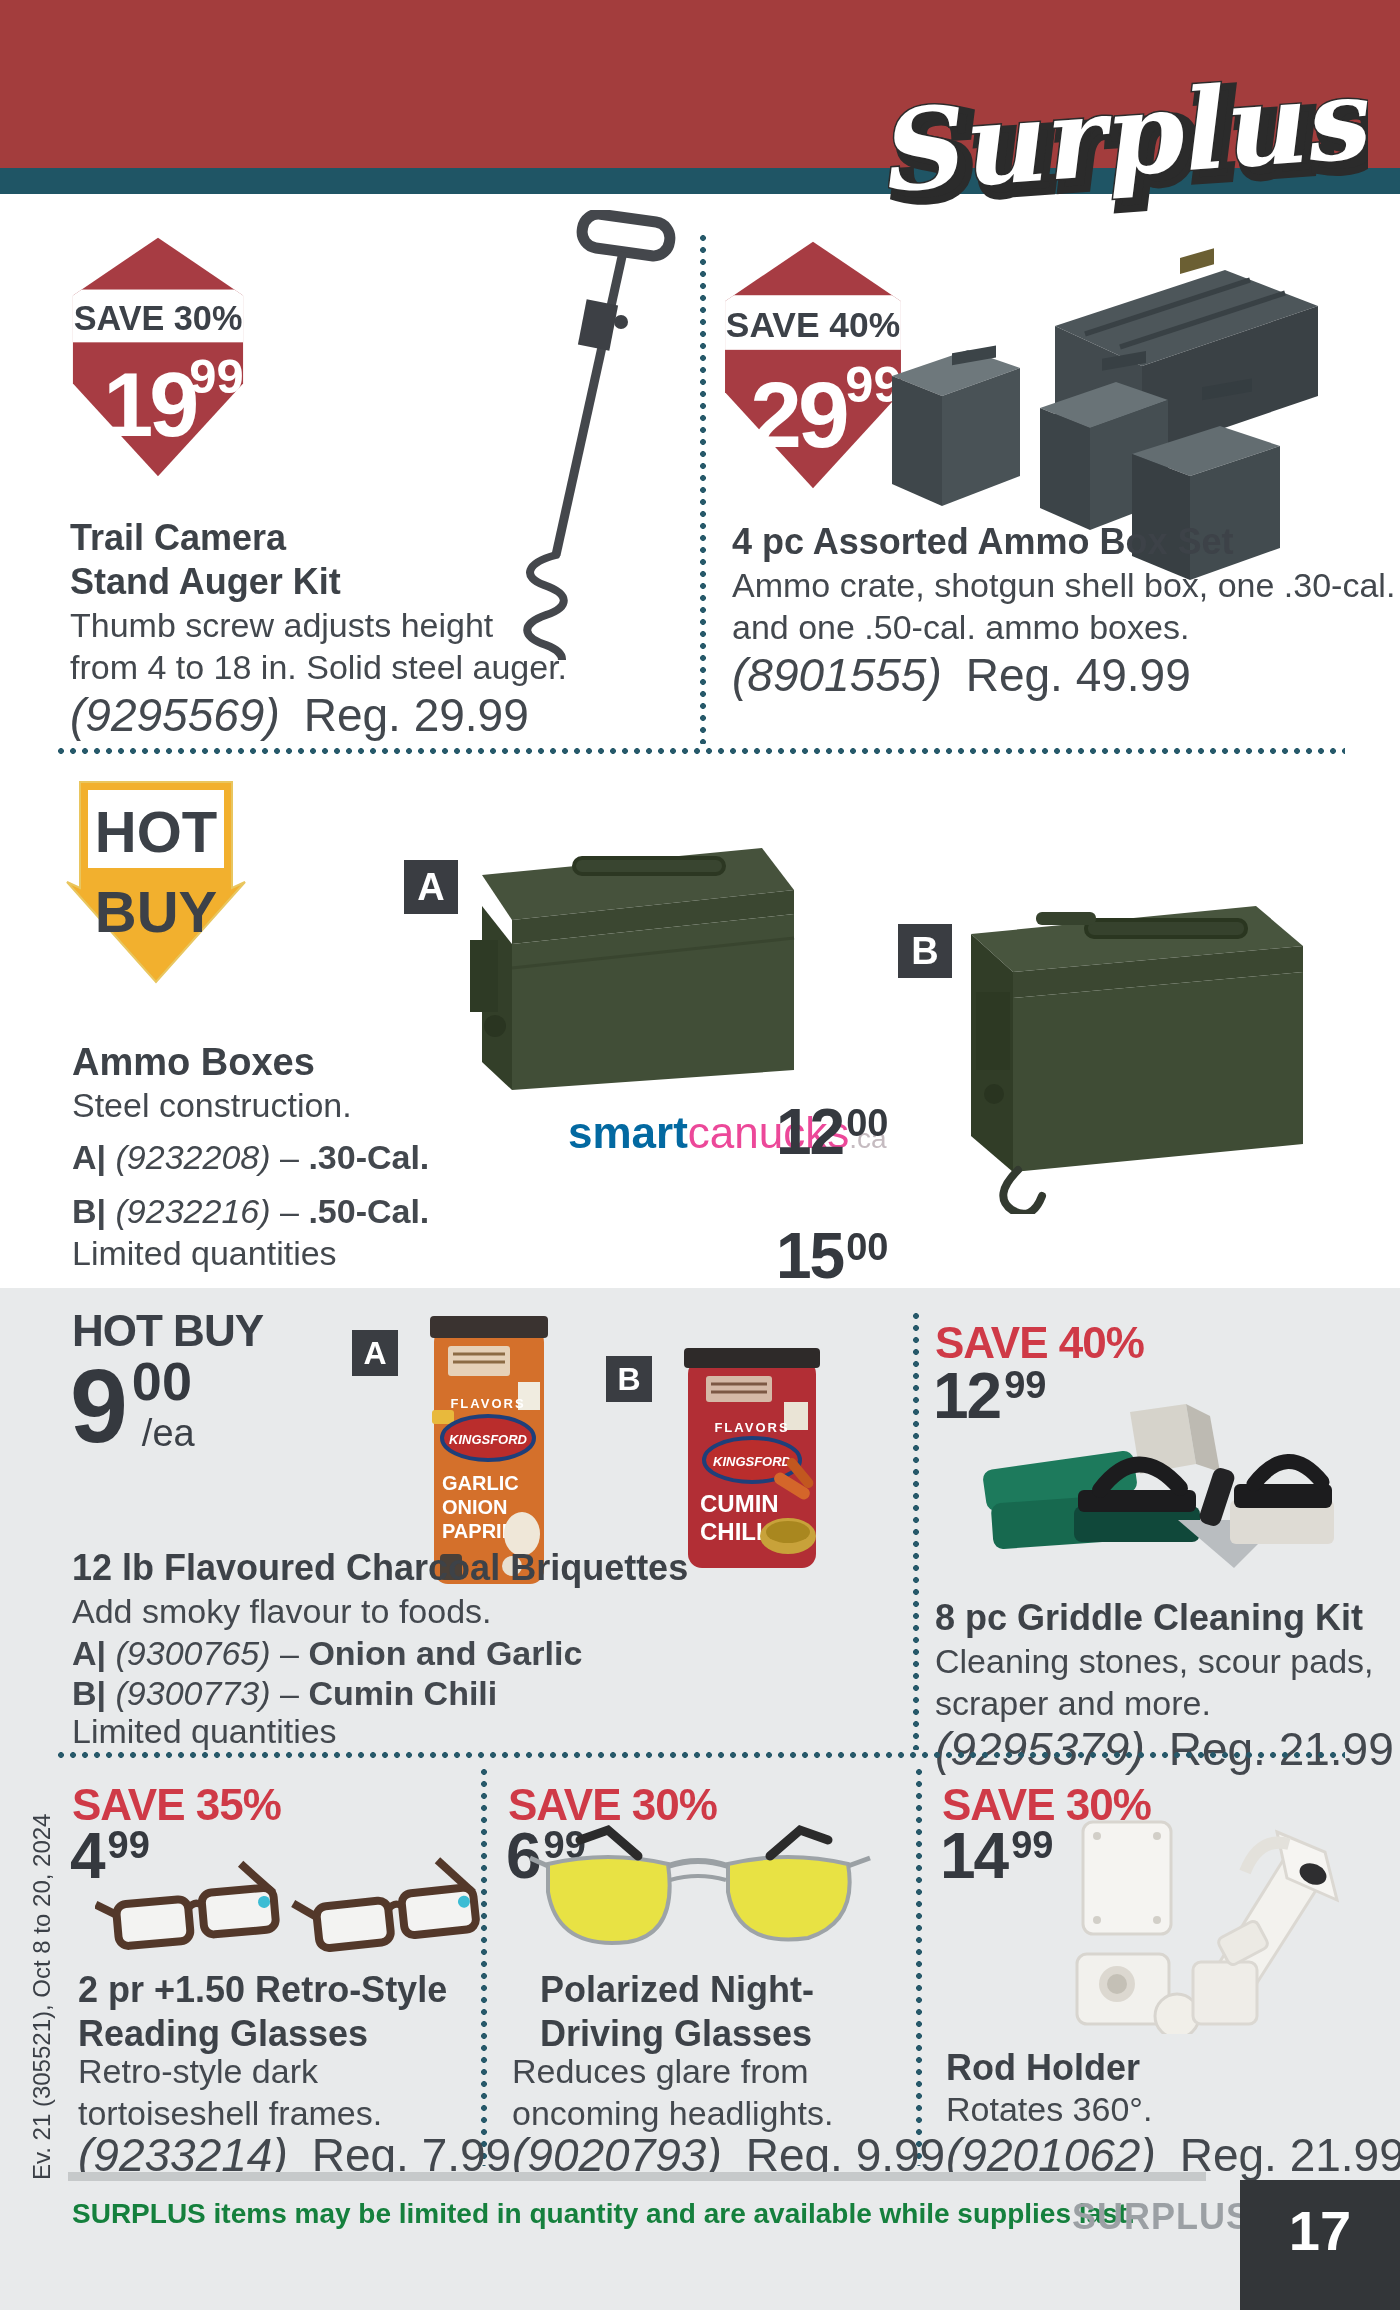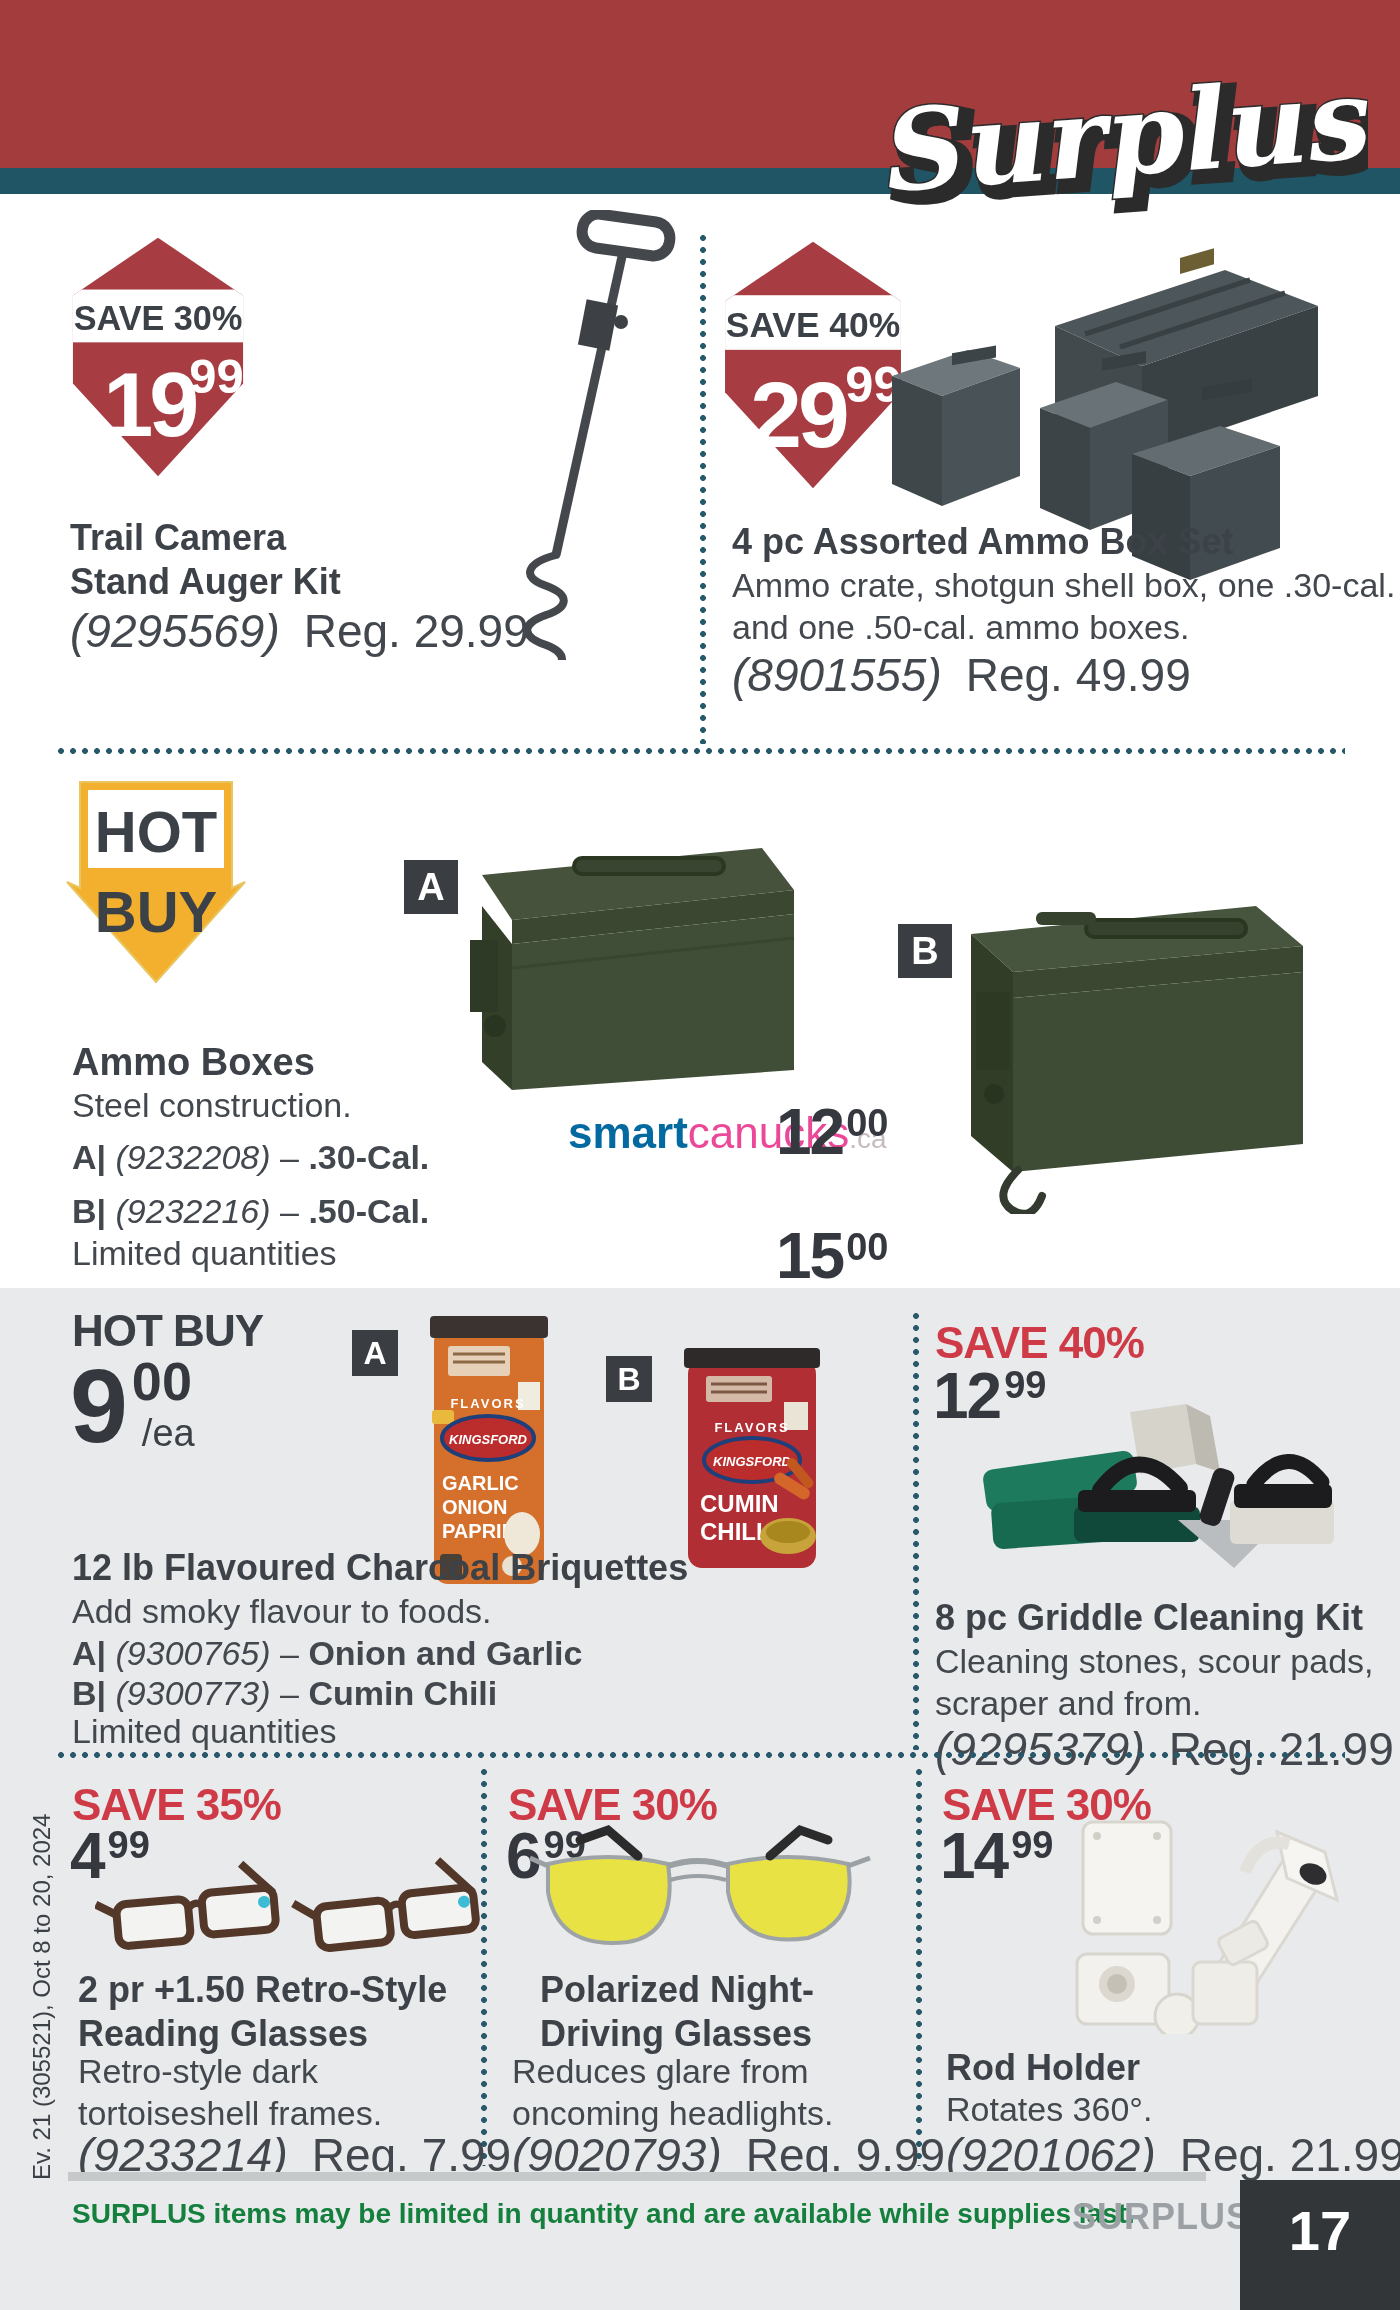--- a/index.html
+++ b/index.html
@@ -81,20 +81,24 @@
     <rect x="62" y="92" width="32" height="46" fill="#3d4045" transform="rotate(11 78 115)"></rect>
     <circle cx="101" cy="112" r="7" fill="#3d4045"></circle>
     <path d="M36,345 c-30,8 -34,22 -12,30 c26,9 26,22 2,30 c-26,9 -24,22 0,30 c24,9 20,24 -6,30" fill="none" stroke="#44474c" stroke-width="8" stroke-linecap="round"></path>
   </svg>
 
   <div class="abs" style="left:70px;top:516px;">
     <div class="title">
       <div>Trail Camera</div>
       <div>Stand Auger Kit</div>
     </div>
+    <div class="body-t">
+      <div>Thumb screw adjusts height</div>
+      <div>from 4 to 18 in. Solid steel auger.</div>
+    </div>
     <div class="item-line">
       <span class="item-num">(9295569)</span><span class="reg">Reg. 29.99</span>
     </div>
   </div>
 
   <div class="abs vdots" style="left:698px;top:232px;height:512px;"></div>
 
   <svg class="abs" style="left:722px;top:238px;" width="182" height="254" viewBox="0 0 180 250">
     <defs>
         <clipPath id="bclipB">
@@ -299,21 +303,21 @@
     <polygon points="196,118 300,118 252,166" fill="#b9bdc0"></polygon>
     <rect x="224" y="66" width="22" height="58" rx="8" fill="#232325" transform="rotate(18 235 95)"></rect>
 
     <rect x="248" y="98" width="104" height="44" rx="6" fill="#dedbd4"></rect>
     <rect x="252" y="82" width="98" height="24" rx="6" fill="#1c1c1e"></rect>
     <path d="M272,82 q34,-44 68,-2" fill="none" stroke="#1c1c1e" stroke-width="15" stroke-linecap="round"></path>
   </svg>
   <div class="abs title" style="left:935px;top:1596px;">8 pc Griddle Cleaning Kit</div>
   <div class="abs body-t" style="left:935px;top:1640px;">
     <div>Cleaning stones, scour pads,</div>
-    <div>scraper and from.</div>
+    <div>scraper and more.</div>
   </div>
   <div class="abs item-line" style="left:935px;top:1722px;">
     <span class="item-num">(9295379)</span><span class="reg">Reg. 21.99</span>
   </div>
 
   <div class="abs hdots" style="left:55px;top:1750px;width:1290px;"></div>
 
   <div class="abs vdots" style="left:479px;top:1766px;height:400px;"></div>
   <div class="abs vdots" style="left:914px;top:1766px;height:400px;"></div>
 

